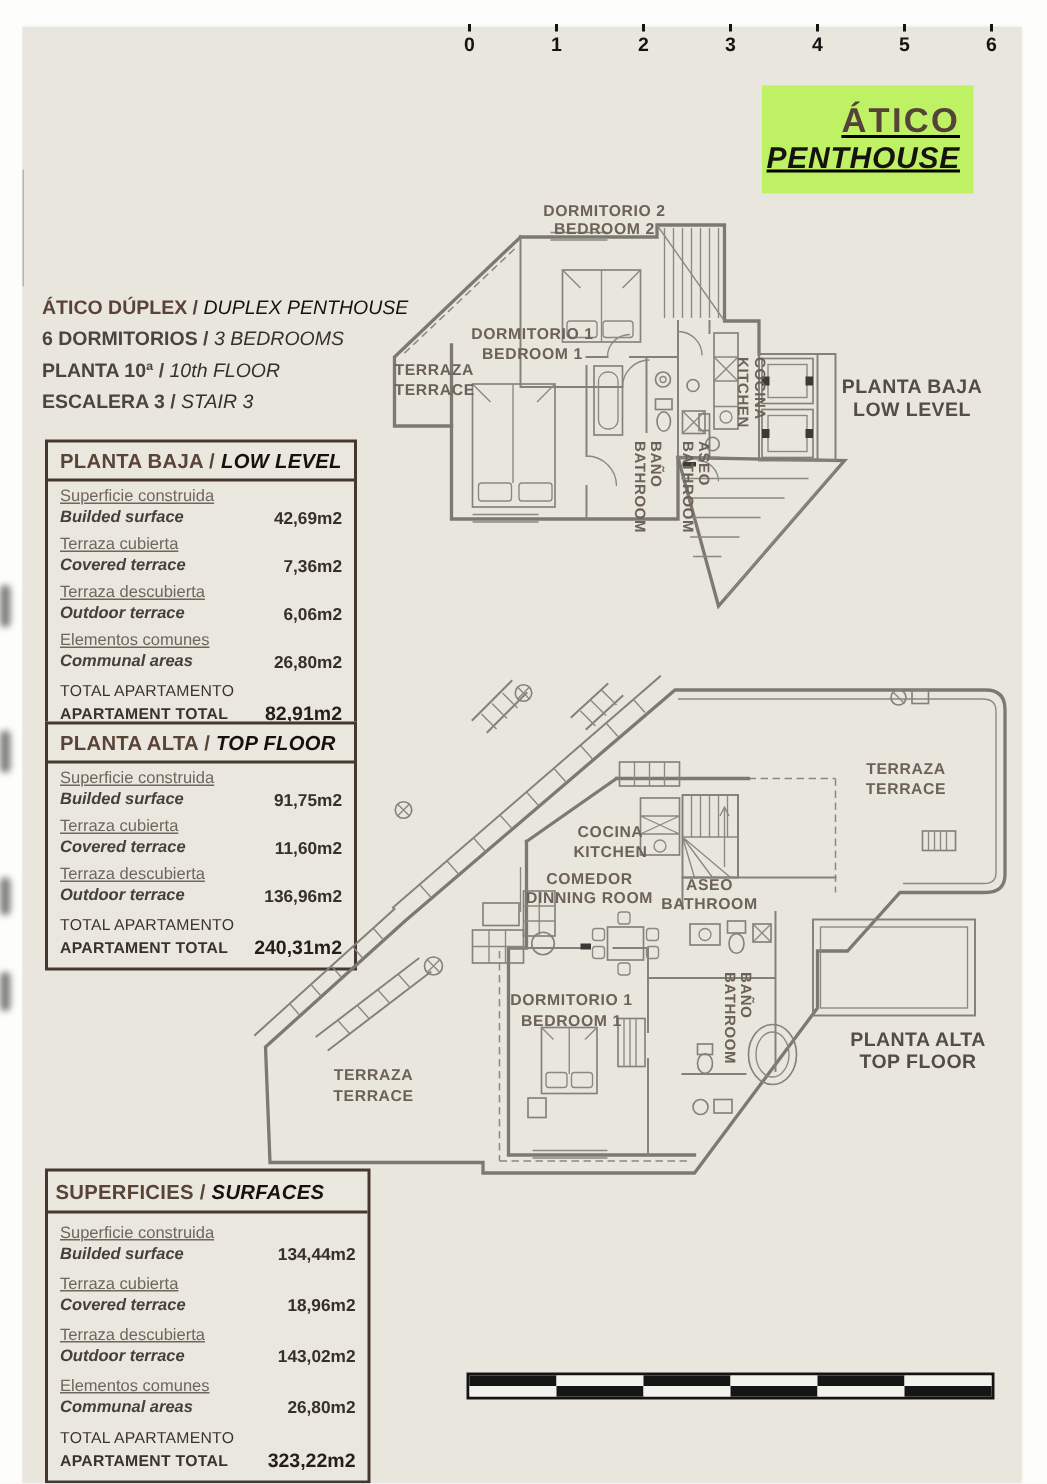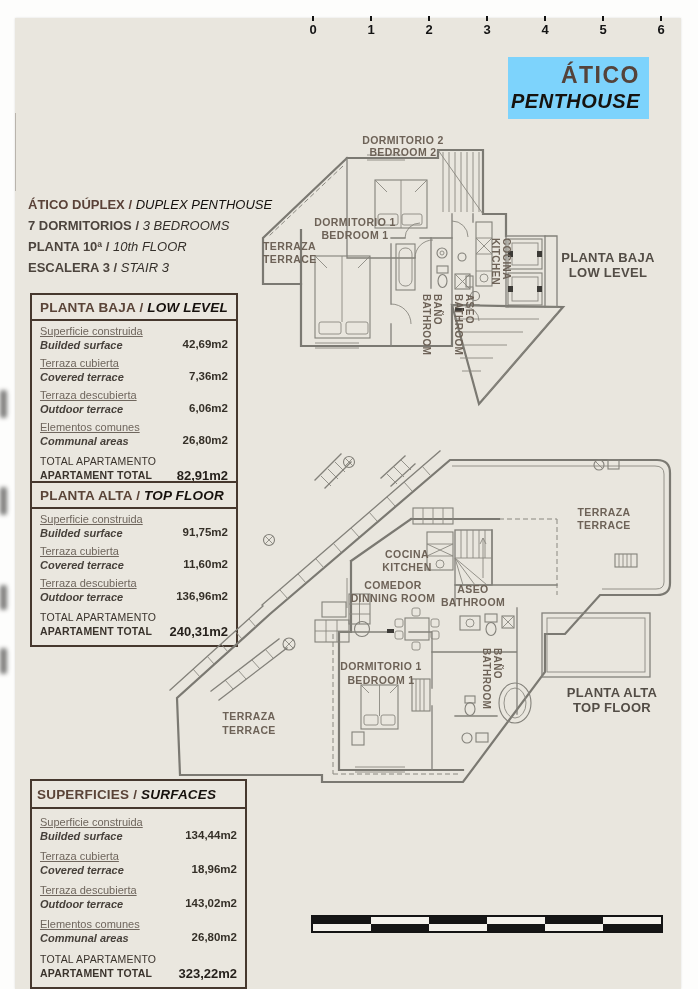--- a/index.html
+++ b/index.html
@@ -1,41 +1,41 @@
 <!DOCTYPE html>
 <html><head>
 <meta charset="utf-8">
 <style>
   html,body{margin:0;padding:0;background:#ffffff;}
   .page{position:relative;width:698px;height:989px;background:#fdfdfc;overflow:hidden;
         font-family:"Liberation Sans",sans-serif;}
   .sheet{position:absolute;left:15px;top:18px;width:666px;height:971px;background:#e9e6de;
          box-shadow:0 0 2px rgba(0,0,0,.12);}
   
-  .titlebox{position:absolute;left:508px;top:57px;width:141px;height:62px;background:#7dd3fc;
+  .titlebox{position:absolute;left:508px;top:57px;width:141px;height:72px;background:#bef264;
             display:flex;flex-direction:column;justify-content:center;align-items:flex-end;
-            padding-right:9px;box-sizing:border-box;}
+            padding-right:9px;box-sizing:border-box;text-decoration:underline;}
   .title-es{font-size:23px;font-weight:bold;color:#55433a;letter-spacing:1.5px;line-height:26px;}
   .title-en{font-size:20px;font-weight:bold;font-style:italic;color:#16120e;letter-spacing:.5px;line-height:26px;}
   
   .infoblock{position:absolute;left:28px;top:194px;width:230px;}
   .infoline{font-size:13px;line-height:21px;white-space:nowrap;}
   .infoline .es{font-weight:bold;color:#4c443d;}
   .infoline.first .es{color:#5a4238;}
   .infoline .en{font-weight:normal;font-style:italic;color:#35302b;}
   .infoline.first .en{color:#14100d;}
   
   .stable{position:absolute;border:2px solid #46382e;background:#eae7df;box-sizing:border-box;}
   .shdr{border-bottom:2px solid #46382e;padding:5px 8px 4px 8px;font-size:13.5px;font-weight:bold;
         letter-spacing:.2px;white-space:nowrap;}
   .hdr-es,.hdr-sep{color:#5a4438;}
   .hdr-en{color:#16110d;font-style:italic;}
   .srow{padding:4px 8px 1px 8px;}
   .srow .es{font-size:11px;color:#6f665d;line-height:13px;text-decoration:underline;}
-  .enline{display:flex;justify-content:space-between;align-items:flex-start;}
+  .enline{display:flex;justify-content:space-between;align-items:flex-end;}
   .srow .en{font-size:11px;font-style:italic;color:#46403a;font-weight:bold;line-height:14px;}
   .srow .val{font-size:11.5px;color:#353028;font-weight:bold;margin-left:16px;}
   .stotal{padding:6px 8px 6px 8px;}
   .stotal .t1{font-size:10.5px;font-weight:normal;color:#3a332c;letter-spacing:.2px;line-height:13px;}
   .stotal .t2{font-size:10.5px;font-weight:bold;color:#3a332c;letter-spacing:.2px;line-height:14px;}
   .stotal .tval{font-size:13px;font-weight:bold;color:#241f1a;}
   
   svg{position:absolute;overflow:visible;}
   .w{stroke:#83817a;fill:none;stroke-width:1.3;stroke-linecap:square;}
   .w2{stroke:#7b7972;fill:none;stroke-width:2.2;stroke-linecap:square;}
@@ -78,21 +78,21 @@
     <div class="title-es">ÁTICO</div>
     <div class="title-en">PENTHOUSE</div>
   </div>
 
   <div class="infoblock">
     <div class="infoline first">
       <span class="es">ÁTICO DÚPLEX /</span>
       <span class="en">DUPLEX PENTHOUSE</span>
     </div>
     <div class="infoline">
-      <span class="es">7 DORMITORIOS /</span>
+      <span class="es">6 DORMITORIOS /</span>
       <span class="en">3 BEDROOMS</span>
     </div>
     <div class="infoline">
       <span class="es">PLANTA 10ª /</span>
       <span class="en">10th FLOOR</span>
     </div>
     <div class="infoline">
       <span class="es">ESCALERA 3 /</span>
       <span class="en">STAIR 3</span>
     </div>

